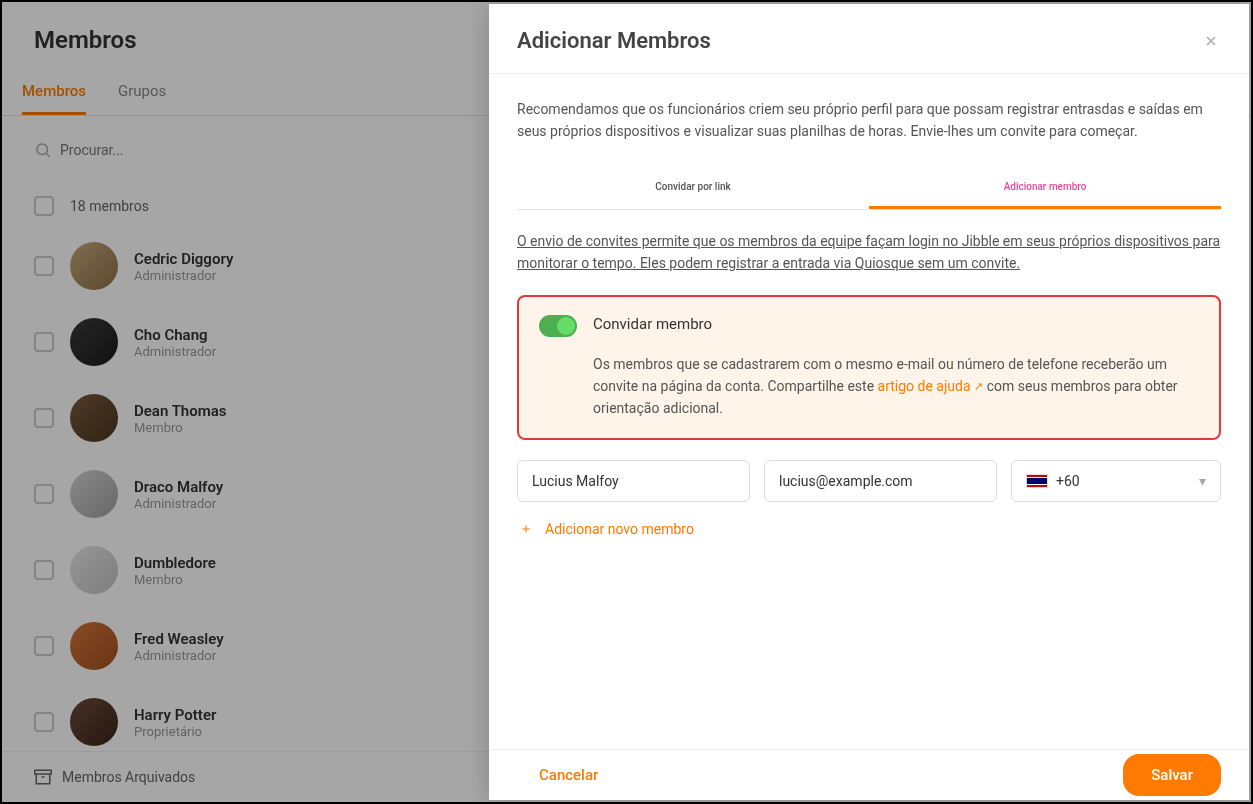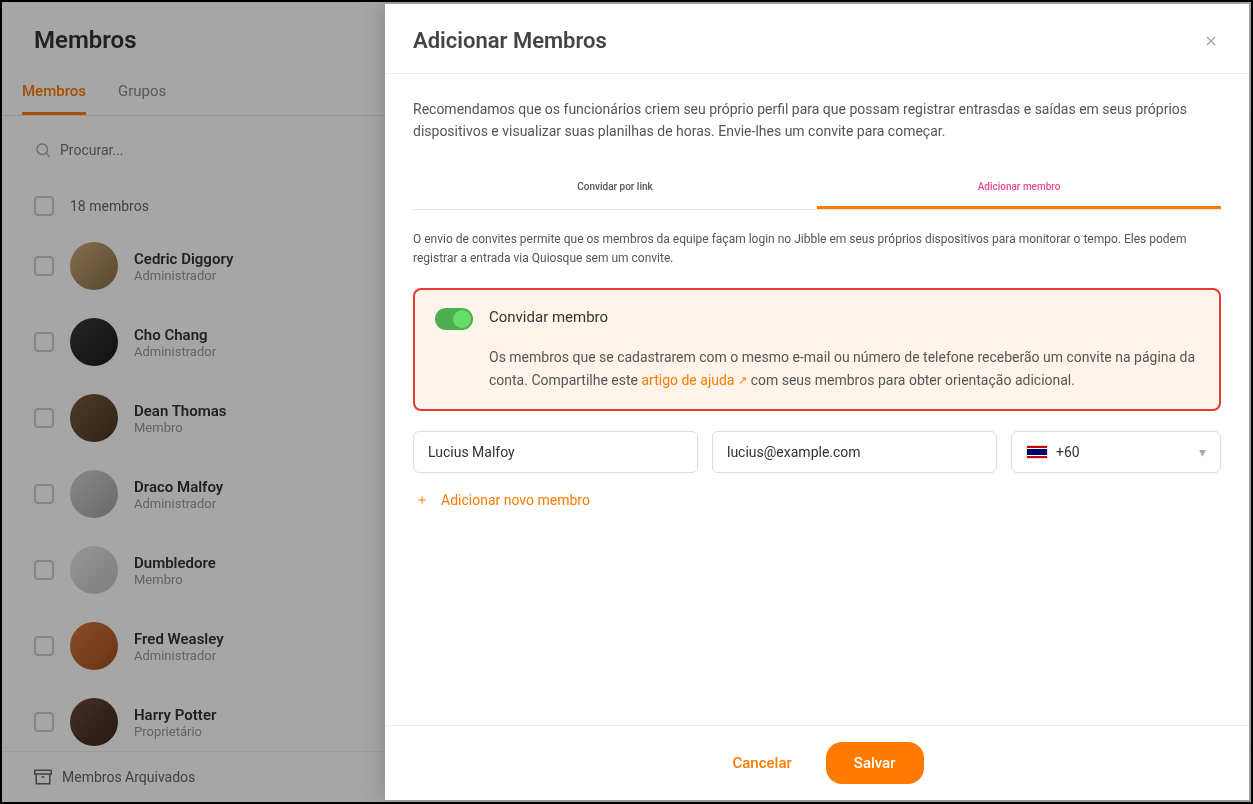--- a/index.html
+++ b/index.html
@@ -35,53 +35,53 @@
 .avatar.a5 { background: linear-gradient(135deg, #e8e8e8, #c0c0c0); }
 .avatar.a6 { background: linear-gradient(135deg, #d4763a, #a05020); }
 .avatar.a7 { background: linear-gradient(135deg, #6b4a3a, #3a2518); }
 .member-info { display: flex; flex-direction: column; }
 .member-name { font-size: 15px; font-weight: 600; color: #333; }
 .member-role { font-size: 13px; color: #999; }
 
 .archived-row { position: absolute; bottom: 0; left: 0; right: 0; display: flex; align-items: center; gap: 10px; padding: 16px 32px; border-top: 1px solid #eee; color: #666; font-size: 14px; cursor: pointer; background: #fff; }
 
 
-.panel { position: absolute; top: 2px; right: 2px; bottom: 2px; width: 864px; background: #fff; display: flex; flex-direction: column; box-shadow: -4px 0 20px rgba(0,0,0,0.15); }
+.panel { position: absolute; top: 2px; right: 2px; bottom: 2px; width: 760px; background: #fff; display: flex; flex-direction: column; box-shadow: -4px 0 20px rgba(0,0,0,0.15); }
 .panel-header { display: flex; align-items: center; justify-content: space-between; padding: 24px 28px 20px; border-bottom: 1px solid #eee; }
 .panel-title { font-size: 22px; font-weight: 600; color: #444; }
 .close-btn { width: 20px; height: 20px; cursor: pointer; color: #aaa; display: flex; align-items: center; justify-content: center; font-size: 22px; }
 
 .panel-body { flex: 1; overflow-y: auto; padding: 24px 28px; }
 .intro-text { font-size: 14px; color: #555; line-height: 1.6; margin-bottom: 24px; }
 
 .modal-tabs { display: flex; border-bottom: 1px solid #e5e5e5; margin-bottom: 20px; }
 .modal-tab { flex: 1; text-align: center; padding: 14px 0; font-size: 10px; color: #555; cursor: pointer; border-bottom: 3px solid transparent; font-weight: 500; }
 .modal-tab.active { color: #ec4899; border-bottom-color: #ff7a00; }
 
-.invite-desc { font-size: 12px; color: #555; line-height: 1.6; margin-bottom: 20px; }
+.invite-desc { font-size: 14px; color: #555; line-height: 1.6; margin-bottom: 20px; text-decoration: underline; }
 
 .invite-card { border: 2px solid #e53935; background: #fff4ea; border-radius: 8px; padding: 18px 20px; display: flex; gap: 16px; margin-bottom: 20px; }
 .toggle { width: 38px; height: 22px; background: #4caf50; border-radius: 11px; position: relative; flex-shrink: 0; cursor: pointer; }
 .toggle::after { content: ""; position: absolute; right: 2px; top: 2px; width: 18px; height: 18px; background: #66dd66; border-radius: 50%; }
 .invite-card-body { flex: 1; }
 .invite-card-title { font-size: 15px; font-weight: 400; color: #333; margin-bottom: 20px; }
 .invite-card-text { font-size: 14px; color: #555; line-height: 1.6; }
 .help-link { color: #ff7a00; text-decoration: none; }
 .ext-icon { display: inline-block; font-size: 11px; vertical-align: 1px; }
 
 .input-row { display: flex; gap: 14px; margin-bottom: 18px; }
 .text-input { flex: 1; padding: 12px 14px; border: 1px solid #ddd; border-radius: 6px; font-size: 14px; color: #333; outline: none; }
 .phone-dd { width: 210px; display: flex; align-items: center; gap: 8px; padding: 12px 14px; border: 1px solid #ddd; border-radius: 6px; font-size: 14px; color: #333; cursor: pointer; justify-content: space-between; }
 .phone-left { display: flex; align-items: center; gap: 8px; }
 .flag { width: 22px; height: 14px; background: linear-gradient(to bottom, #cc0001 0%, #cc0001 14%, #fff 14%, #fff 28%, #000066 28%, #000066 72%, #fff 72%, #fff 86%, #cc0001 86%); position: relative; border: 0.5px solid #ddd; }
 
 .add-another { display: flex; align-items: center; gap: 10px; color: #ff7a00; font-size: 14px; cursor: pointer; }
 .plus { width: 18px; height: 18px; display: inline-flex; align-items: center; justify-content: center; }
 
-.panel-footer { display: flex; justify-content: center; align-items: center; gap: 12px; padding: 16px 28px; border-top: 1px solid #eee; }
+.panel-footer { display: flex; justify-content: space-between; align-items: center; gap: 12px; padding: 4px 28px; border-top: 1px solid #eee; }
 .btn-cancel { padding: 12px 22px; background: transparent; border: none; color: #ff7a00; font-size: 15px; font-weight: 500; cursor: pointer; }
 .btn-save { padding: 12px 28px; background: #ff7a00; border: none; color: #fff; font-size: 15px; font-weight: 500; border-radius: 16px; cursor: pointer; }
 
 .icon-svg { width: 18px; height: 18px; }
 </style>
 </head>
 <body>
 
 <div class="page">
   <div class="page-header">

